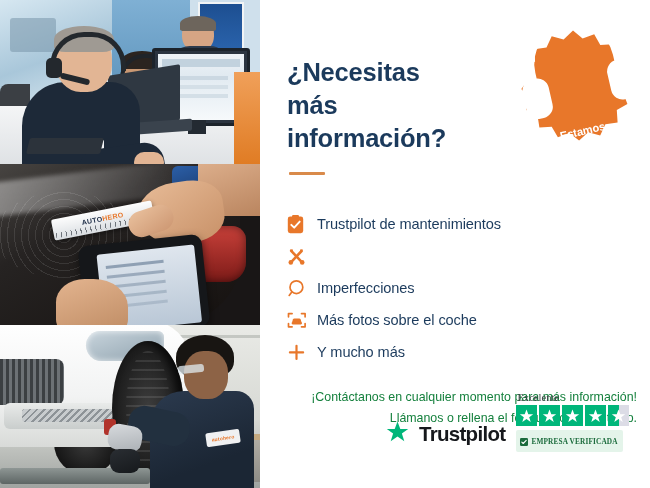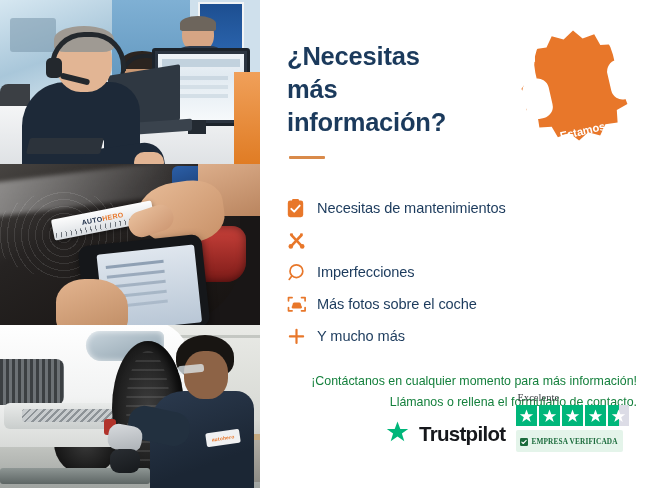--- a/index.html
+++ b/index.html
@@ -377,21 +377,21 @@
   .p3-tool {
     position: absolute; left: -46px; top: 84px; width: 12px; height: 16px;
     background: #b1332b; border-radius: 3px;
   }
 
   
   .content {
     position: relative;
     flex: 1 1 auto;
     background: #ffffff;
-    padding: 40px 0 0 27px;
+    padding: 56px 0 0 27px;
     box-sizing: border-box;
   }
 
   .headline {
     margin: 0;
     color: #1b3a5c;
     font-size: 25.5px;
     font-weight: 700;
     line-height: 1.3;
     letter-spacing: -.2px;
@@ -656,21 +656,21 @@
     <ul class="features">
 
       <li class="feature">
         <span class="feature-icon">
           <svg width="17" height="19" viewBox="0 0 17 19" xmlns="http://www.w3.org/2000/svg" aria-hidden="true">
             <rect x="0.8" y="1.6" width="15.4" height="16.6" rx="2.4" fill="#e8772a"></rect>
             <rect x="5" y="0" width="7" height="3.4" rx="1.2" fill="#e8772a"></rect>
             <path d="M4.3 9.8 L7.2 12.7 L12.7 6.6" fill="none" stroke="#ffffff" stroke-width="1.9" stroke-linecap="round" stroke-linejoin="round"></path>
           </svg>
         </span>
-        <span class="feature-label">Necesitas de mantenimientos</span>
+        <span class="feature-label">Trustpilot de mantenimientos</span>
       </li>
 
       <li class="feature">
         <span class="feature-icon">
           <svg width="19" height="19" viewBox="0 0 19 19" xmlns="http://www.w3.org/2000/svg" aria-hidden="true">
             <g stroke="#e8772a" stroke-width="2.6" stroke-linecap="round">
               <path d="M4.2 3.8 L14.6 14.8"></path>
               <path d="M14.6 4.0 L4.4 14.8"></path>
             </g>
             <path d="M3.0 2.6 L6.0 2.4 L5.6 5.4 Z" fill="#e8772a"></path>

